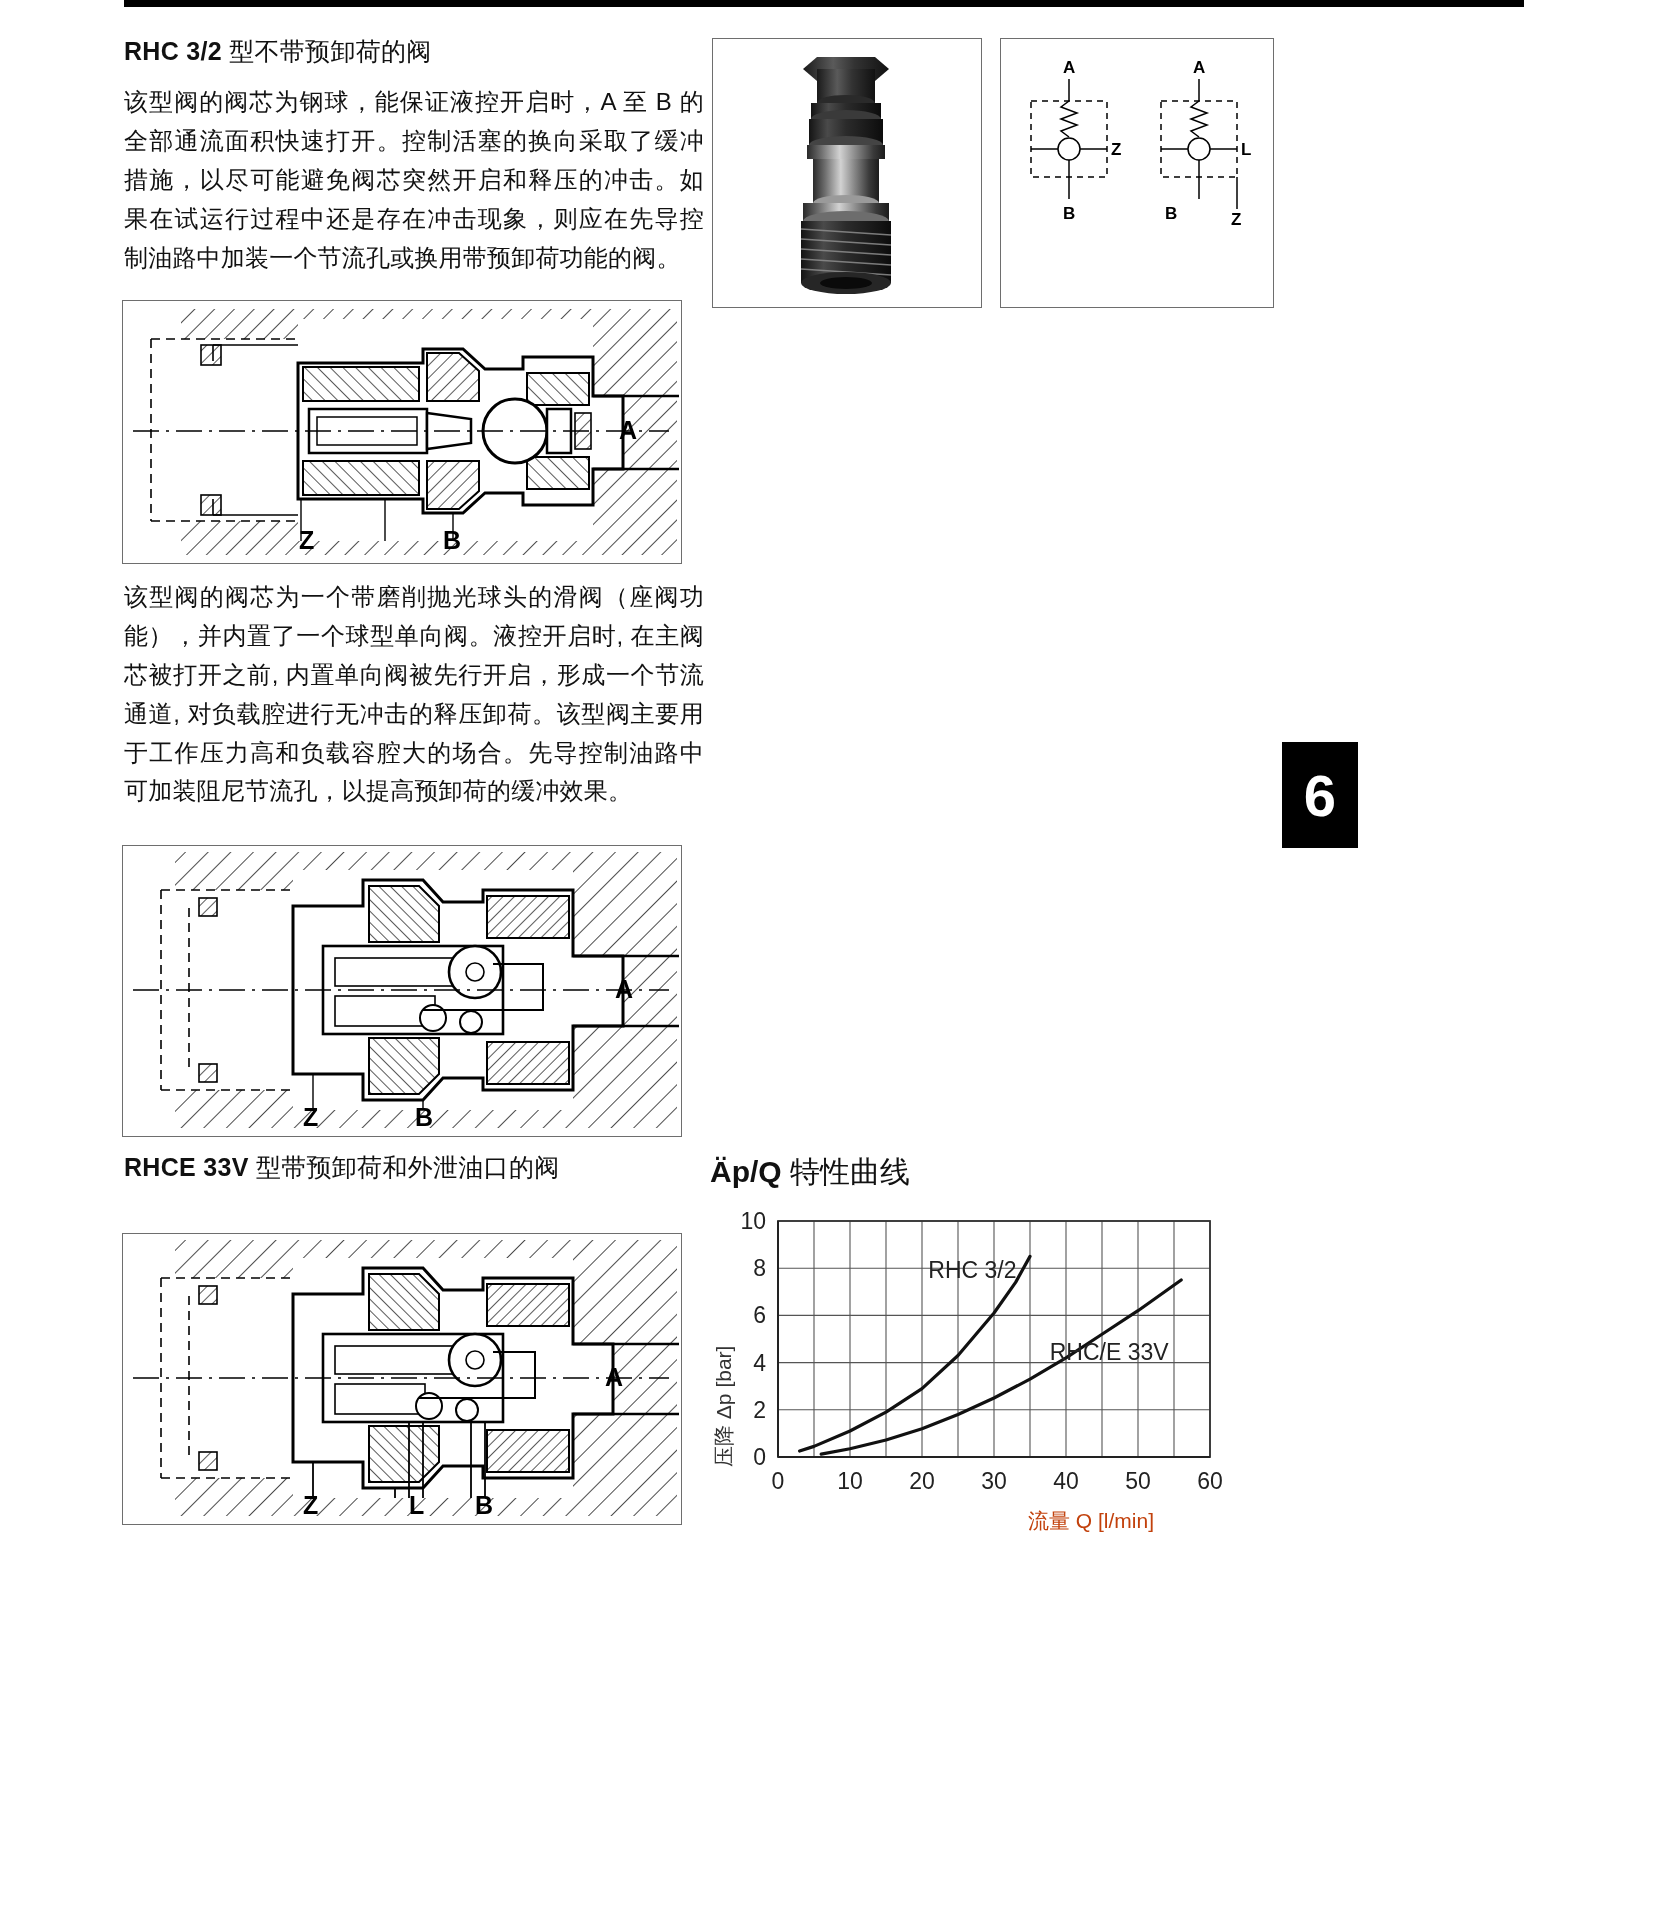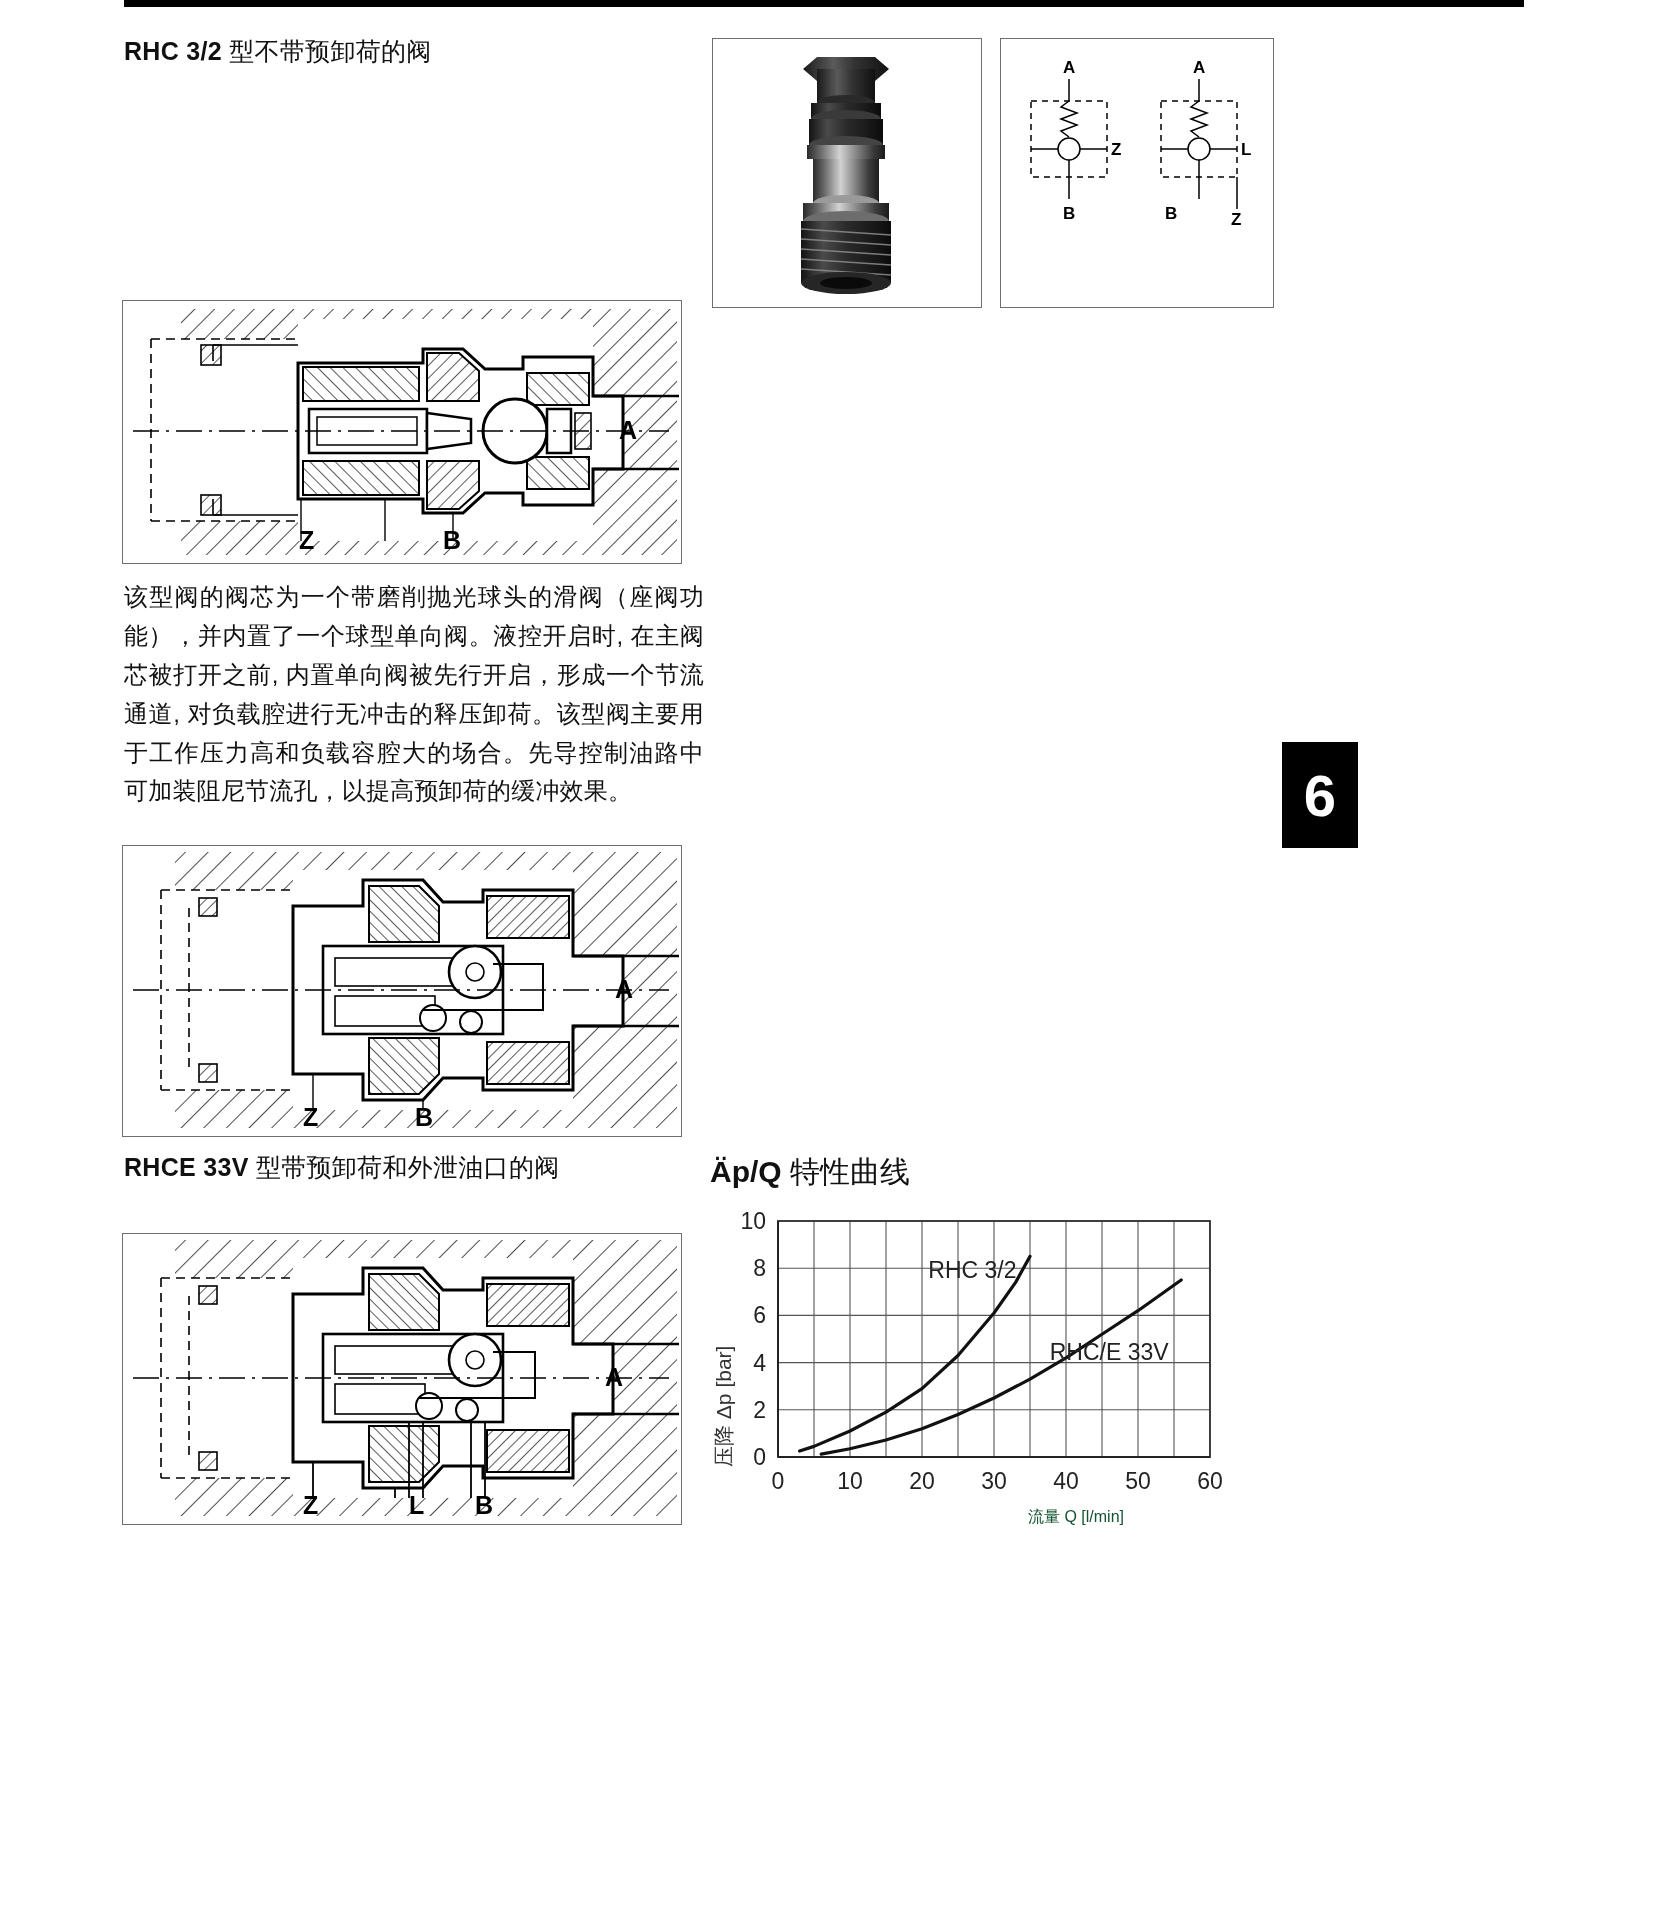--- a/index.html
+++ b/index.html
@@ -39,37 +39,38 @@
   .chart-wrap{position:absolute;}
   .chart-title{font-size:30px;margin:0 0 14px 0;}
   .chart-title .b{font-weight:bold;}
   .chart-area{position:relative;}
   .ylab{
     position:absolute;left:0px;top:50px;width:30px;
     font-size:21px;color:#333;
     transform-origin:left top;transform:rotate(-90deg) translate(-210px,0);
     white-space:nowrap;
   }
-  .xlab{position:absolute;font-size:16px;color:#14532d;white-space:nowrap;}
+  .xlab{position:absolute;font-size:21px;color:#c2410c;white-space:nowrap;}
 
   
   .lbl{font-family:"Liberation Sans",sans-serif;font-weight:bold;}
 </style>
 </head>
 <body>
 
 <div class="page">
 
   <div class="top-rule"></div>
 
   <div style="position:absolute;left:124px;top:36px;width:580px;">
     <h2 class="head">
       <span class="b">RHC 3/2</span>
       <span>型不带预卸荷的阀</span>
     </h2>
+    <p class="body">该型阀的阀芯为钢球，能保证液控开启时，A 至 B 的全部通流面积快速打开。控制活塞的换向采取了缓冲措施，以尽可能避免阀芯突然开启和释压的冲击。如果在试运行过程中还是存在冲击现象，则应在先导控制油路中加装一个节流孔或换用带预卸荷功能的阀。</p>
   </div>
 
   <div class="photobox" style="left:712px;top:38px;width:268px;height:268px;">
     <svg width="266" height="266" viewBox="0 0 266 266">
       <defs>
         <linearGradient id="mg" x1="0" y1="0" x2="1" y2="0">
           <stop offset="0%" stop-color="#2a2a2a"></stop>
           <stop offset="18%" stop-color="#6d6d6d"></stop>
           <stop offset="42%" stop-color="#d2d2d2"></stop>
           <stop offset="62%" stop-color="#8a8a8a"></stop>

